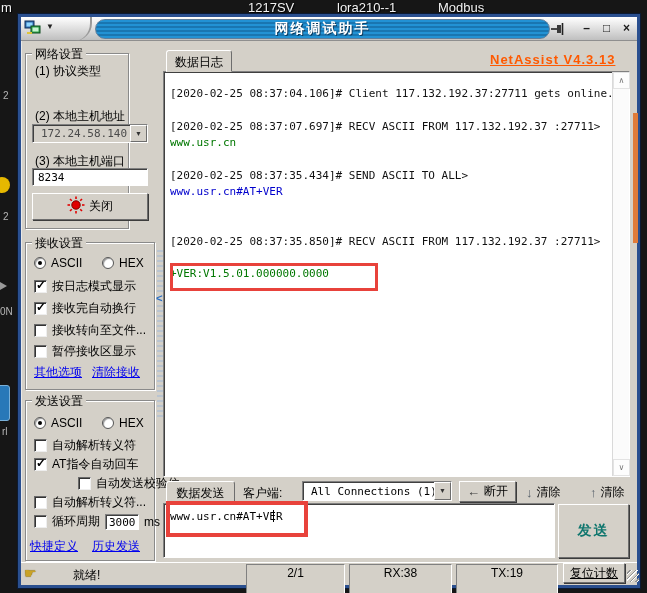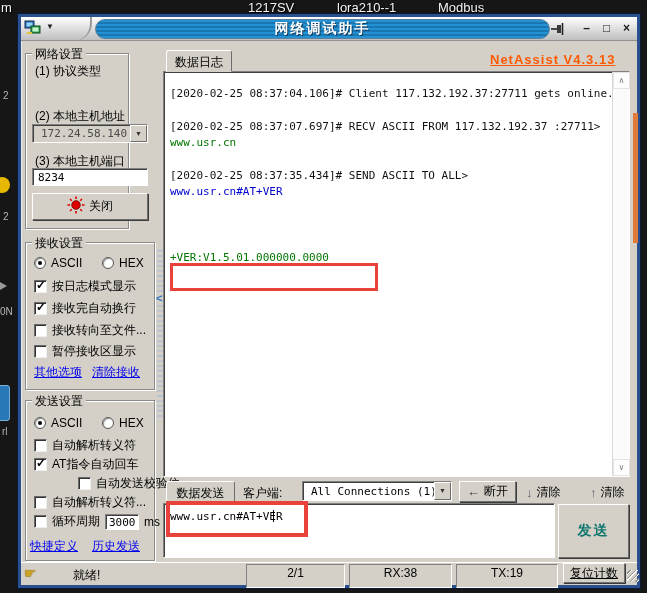--- a/index.html
+++ b/index.html
@@ -75,21 +75,21 @@
   .btn { background:#d4d0c8; border:1px solid; border-color:#fff #6d6d6d #6d6d6d #fff;
          box-shadow:1px 1px 0 #3c3c3c; display:flex; align-items:center; justify-content:center; gap:4px; }
   .flatbtn { position:absolute; display:flex; align-items:center; gap:4px; font-size:12px; white-space:nowrap; cursor:pointer; }
   .arrow-ic { color:#57606b; font-weight:bold; font-size:13px; font-style:normal; }
 
   .sendbtn-text { color:#0f766e; font-weight:bold; font-size:14px; letter-spacing:2px; }
   .caret { display:inline-block; width:1px; height:12px; background:#000; margin-left:1px; }
 
   .statusbar { position:absolute; left:21px; top:562px; width:616px; height:23px; background:#d4d0c8;
                border-top:1px solid #fff; }
-  .status-panel { position:absolute; top:564px; height:24px; background:#d4d0c8; border:1px solid;
+  .status-panel { position:absolute; top:564px; height:30px; background:#d4d0c8; border:1px solid;
                   border-color:#808080 #fff #fff #808080; text-align:center; font-size:12px; line-height:16px; }
   .grip { position:absolute; left:627px; top:570px; width:12px; height:12px;
           background:repeating-linear-gradient(135deg, transparent 0 2px, #909090 2px 3px, #fff 3px 4px); }
 
   .splitter { position:absolute; left:157px; top:250px; width:8px; height:170px;
               background:repeating-linear-gradient(180deg, #aebfd4 0 2px, transparent 2px 5px); opacity:.7; }
   .splitter-arrow { position:absolute; left:156px; top:292px; color:#2b6fc4; font-size:11px; font-weight:bold; background:#d4d0c8; }
 
   .orange-strip { position:absolute; left:633px; top:113px; width:5px; height:130px; background:#e07b39; }
 </style>
@@ -256,20 +256,21 @@
   <div class="loglines">
     <div class="log-line c-black">[2020-02-25 08:37:04.106]# Client 117.132.192.37:27711 gets online.</div>
     <div class="log-line"></div>
     <div class="log-line c-black">[2020-02-25 08:37:07.697]# RECV ASCII FROM 117.132.192.37 :27711&gt;</div>
     <div class="log-line c-green">www.usr.cn</div>
     <div class="log-line"></div>
     <div class="log-line c-black">[2020-02-25 08:37:35.434]# SEND ASCII TO ALL&gt;</div>
     <div class="log-line c-blue">www.usr.cn#AT+VER</div>
     <div class="log-line"></div>
     <div class="log-line"></div>
+    <div class="log-line c-black">[2020-02-25 08:37:35.850]# RECV ASCII FROM 117.132.192.37 :27711&gt;</div>
     <div class="log-line"></div>
     <div class="log-line c-green">+VER:V1.5.01.000000.0000</div>
   </div>
   <div class="scrollbar">
     <div class="sb-btn" style="top:0;">∧</div>
     <div class="sb-btn" style="bottom:0;">∨</div>
   </div>
 
   <div class="hl-box" style="left:170px; top:263px; width:208px; height:28px;"></div>
 

